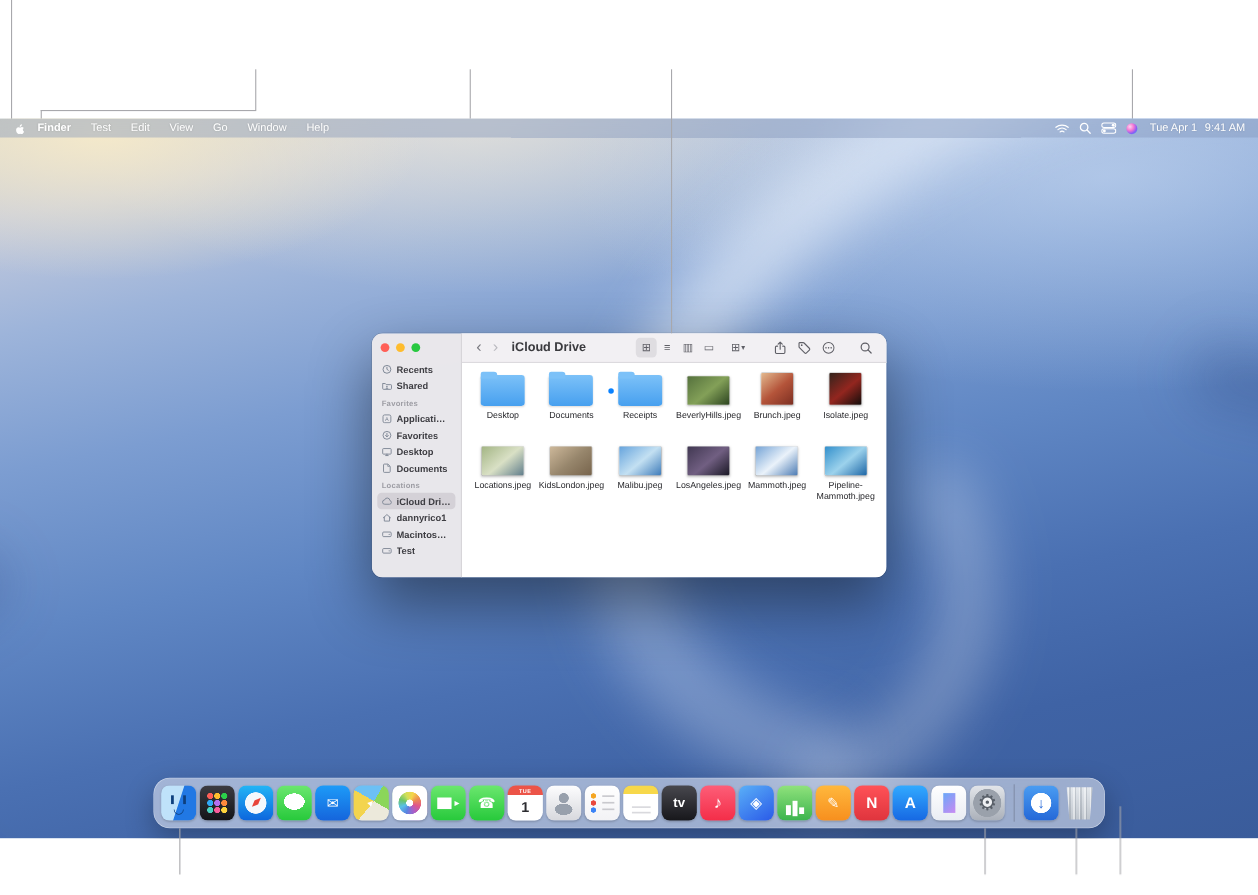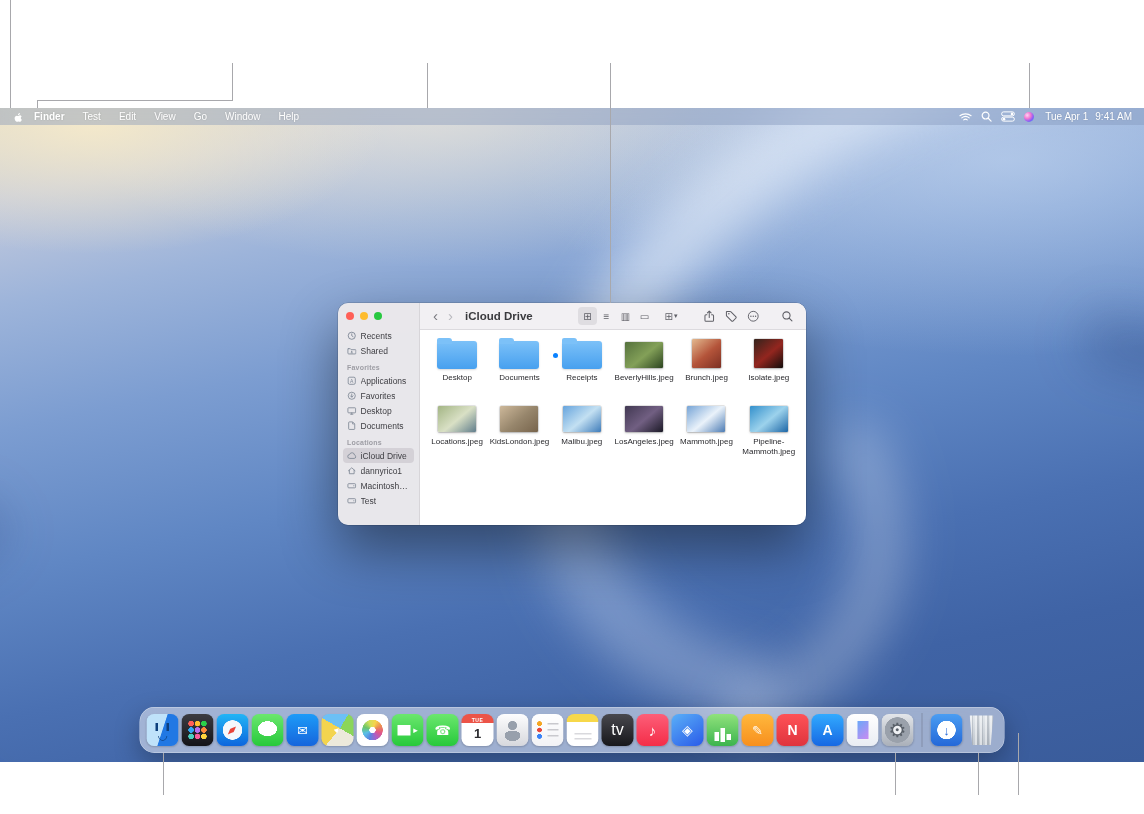--- a/index.html
+++ b/index.html
@@ -51,21 +51,21 @@
   .sidebar{width:82px;flex:none;background:rgba(235,233,236,0.98);border-right:1px solid #d7d5d9;
     padding:6px 5px;box-sizing:border-box;}
   .traffic{display:flex;gap:6px;padding:3px 3px 8px;}
   .tl{width:8px;height:8px;border-radius:50%;display:block;}
   .side-item{display:flex;align-items:center;gap:4px;height:15px;padding:0 4px;border-radius:4px;
     font-size:8.5px;color:#3d3d42;white-space:nowrap;overflow:hidden;}
   .side-item.selected{background:#d4d1d7;}
   .side-ic{display:flex;align-items:center;color:#7d8694;flex:none;}
   .side-ic svg{width:9.5px;height:9.5px;display:block;}
   .side-header{font-size:7px;font-weight:700;color:#9d9da4;padding:6px 4px 2px;letter-spacing:0.2px;}
-  .side-label{overflow:hidden;text-overflow:ellipsis;}
+  .side-label{overflow:hidden;text-overflow:ellipsis;font-weight:bold;}
 
   .main{flex:1;display:flex;flex-direction:column;background:#ffffff;min-width:0;}
   .toolbar{height:26px;flex:none;background:#f2f0f3;border-bottom:1px solid #dcdade;
     display:flex;align-items:center;padding:0 10px;gap:4px;}
   .nav-btn{font-size:15px;line-height:1;color:#7a7a80;padding:0 3px;margin-top:-2px;}
   .nav-btn.fwd{color:#b9b9bf;}
   .win-title{font-size:11.5px;font-weight:600;color:#3a3a3e;margin-left:5px;}
   .tb-spacer{flex:1;}
   .view-group{display:flex;align-items:center;}
   .view-btn{width:19px;height:18px;display:flex;align-items:center;justify-content:center;
@@ -455,21 +455,21 @@
         <span class="glyph" style="color: rgb(255, 255, 255); font-size: 13px;">☎</span>
       </div>
       <div class="dock-app cal" style="background: linear-gradient(rgb(236, 84, 72) 0px, rgb(236, 84, 72) 9px, rgb(255, 255, 255) 9px, rgb(255, 255, 255) 100%);">
         <span class="top-label">TUE</span>
         <span class="glyph" style="color: rgb(44, 44, 48); font-size: 13px; font-weight: 600;">1</span>
       </div>
       <div class="dock-app" style="background: radial-gradient(circle at 50% 36%, rgb(152, 160, 172) 0px, rgb(152, 160, 172) 4.3px, transparent 4.8px), radial-gradient(8px 5.2px at 50% 68%, rgb(152, 160, 172) 0px, rgb(152, 160, 172) 99%, transparent 100%), linear-gradient(rgb(253, 253, 254), rgb(215, 216, 221));"></div>
       <div class="dock-app" style="background: radial-gradient(circle at 25% 30%, rgb(245, 166, 35) 0px, rgb(245, 166, 35) 2.2px, transparent 2.6px), radial-gradient(circle at 25% 50%, rgb(232, 72, 62) 0px, rgb(232, 72, 62) 2.2px, transparent 2.6px), radial-gradient(circle at 25% 70%, rgb(58, 130, 246) 0px, rgb(58, 130, 246) 2.2px, transparent 2.6px), linear-gradient(rgb(201, 201, 206), rgb(201, 201, 206)) 78% 30% / 11px 1.5px no-repeat, linear-gradient(rgb(201, 201, 206), rgb(201, 201, 206)) 78% 50% / 11px 1.5px no-repeat, linear-gradient(rgb(201, 201, 206), rgb(201, 201, 206)) 78% 70% / 11px 1.5px no-repeat, linear-gradient(rgb(255, 255, 255), rgb(242, 242, 245));"></div>
       <div class="dock-app" style="background: linear-gradient(rgb(217, 217, 221), rgb(217, 217, 221)) 50% 62% / 17px 1.5px no-repeat, linear-gradient(rgb(217, 217, 221), rgb(217, 217, 221)) 50% 78% / 17px 1.5px no-repeat, linear-gradient(rgb(247, 216, 74) 0px, rgb(247, 216, 74) 8px, rgb(255, 255, 255) 8px, rgb(255, 255, 255) 100%);"></div>
       <div class="dock-app" style="background: linear-gradient(rgb(72, 72, 78), rgb(23, 23, 27));">
-        <span class="glyph" style="color: rgb(255, 255, 255); font-size: 16px; font-weight: 400;">tv</span>
+        <span class="glyph" style="color: rgb(255, 255, 255); font-size: 12px; font-weight: 700;">tv</span>
       </div>
       <div class="dock-app" style="background: linear-gradient(rgb(253, 94, 120), rgb(244, 45, 72));">
         <span class="glyph" style="color: rgb(255, 255, 255); font-size: 15px;">♪</span>
       </div>
       <div class="dock-app" style="background: linear-gradient(145deg, rgb(90, 176, 248), rgb(42, 90, 232));">
         <span class="glyph" style="color: rgb(255, 255, 255); font-size: 14px;">◈</span>
       </div>
       <div class="dock-app" style="background: linear-gradient(rgb(255, 255, 255), rgb(255, 255, 255)) 28% 78% / 4.5px 9px no-repeat, linear-gradient(rgb(255, 255, 255), rgb(255, 255, 255)) 50% 78% / 4.5px 14px no-repeat, linear-gradient(rgb(255, 255, 255), rgb(255, 255, 255)) 72% 78% / 4.5px 6px no-repeat, linear-gradient(rgb(144, 226, 124), rgb(60, 180, 78));"></div>
       <div class="dock-app" style="background: linear-gradient(rgb(255, 184, 61), rgb(247, 143, 30));">
         <span class="glyph" style="color: rgb(255, 255, 255); font-size: 13px;">✎</span>

